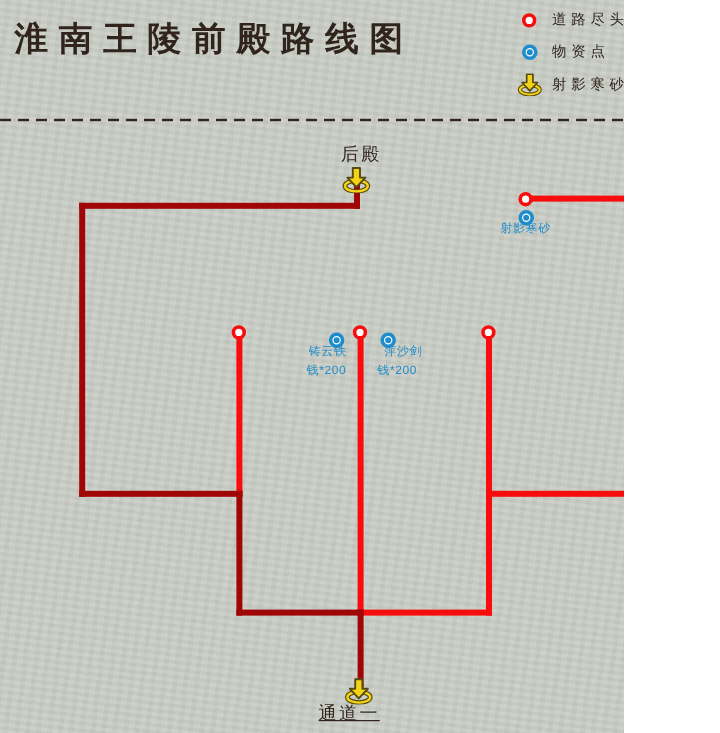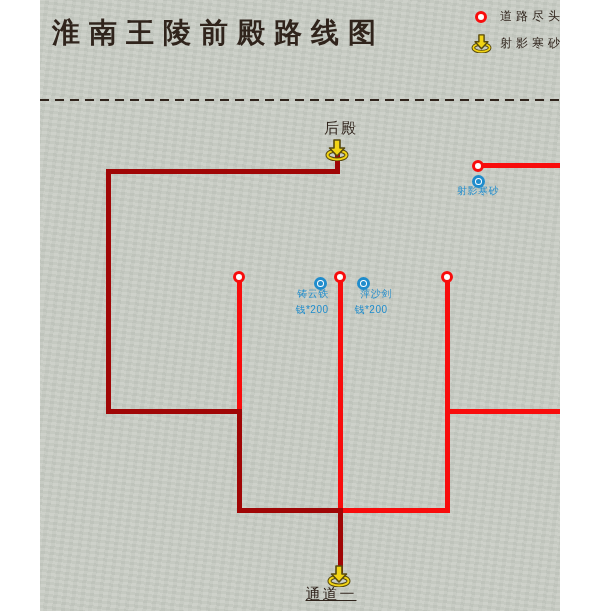--- a/index.html
+++ b/index.html
@@ -3,21 +3,20 @@
 <meta charset="utf-8">
 <style>
   html,body{margin:0;padding:0;}
   body{font-family:"Liberation Sans","DejaVu Sans",sans-serif;}
   #stage{
     position:relative;width:520px;height:611px;overflow:hidden;
     background-color:var(--bg,#c9cdc5);
     background-image:
       repeating-linear-gradient(7deg, rgba(255,255,255,.05) 0 3px, rgba(90,100,90,.05) 3px 6px),
       repeating-linear-gradient(97deg, rgba(255,255,255,.04) 0 5px, rgba(80,90,85,.04) 5px 9px);
-    margin-left: 40px;
   }
   #page-title{
     position:absolute;left:12px;top:14px;
     font-size:28px;font-weight:bold;letter-spacing:9px;
     color:var(--ink,#30241c);white-space:nowrap;
   }
   #note{
     position:absolute;left:13px;top:59px;
     font-size:14px;letter-spacing:1.5px;
     color:var(--note,#452c1e);white-space:nowrap;
@@ -66,20 +65,28 @@
   <div id="divider"></div>
 
   <div id="legend">
     <div class="legend-row">
       <span class="icon-box">
           <span class="road-end"></span>
         </span>
       <span class="lbl">道路尽头</span>
     </div>
     <div class="legend-row">
+      <span class="icon-box">
+          <span class="supply">
+            <span class="dot"></span>
+          </span>
+        </span>
+      <span class="lbl">物资点</span>
+    </div>
+    <div class="legend-row">
       <span class="icon-box" id="legend-portal-icon">
           <svg width="21" height="19" viewBox="0 0 24 22">
             <ellipse cx="12" cy="16" rx="9.5" ry="4.5" fill="none" stroke="#57490f" stroke-width="4"></ellipse>
             <ellipse cx="12" cy="16" rx="9.5" ry="4.5" fill="none" stroke="#f2d414" stroke-width="2"></ellipse>
             <path d="M9 1 h6 v8 h4.5 L12 17 4.5 9 H9 Z" fill="#f2d414" stroke="#57490f" stroke-width="1.6" stroke-linejoin="round"></path>
           </svg>
         </span>
       <span class="lbl">射影寒砂</span>
     </div>
   </div>

